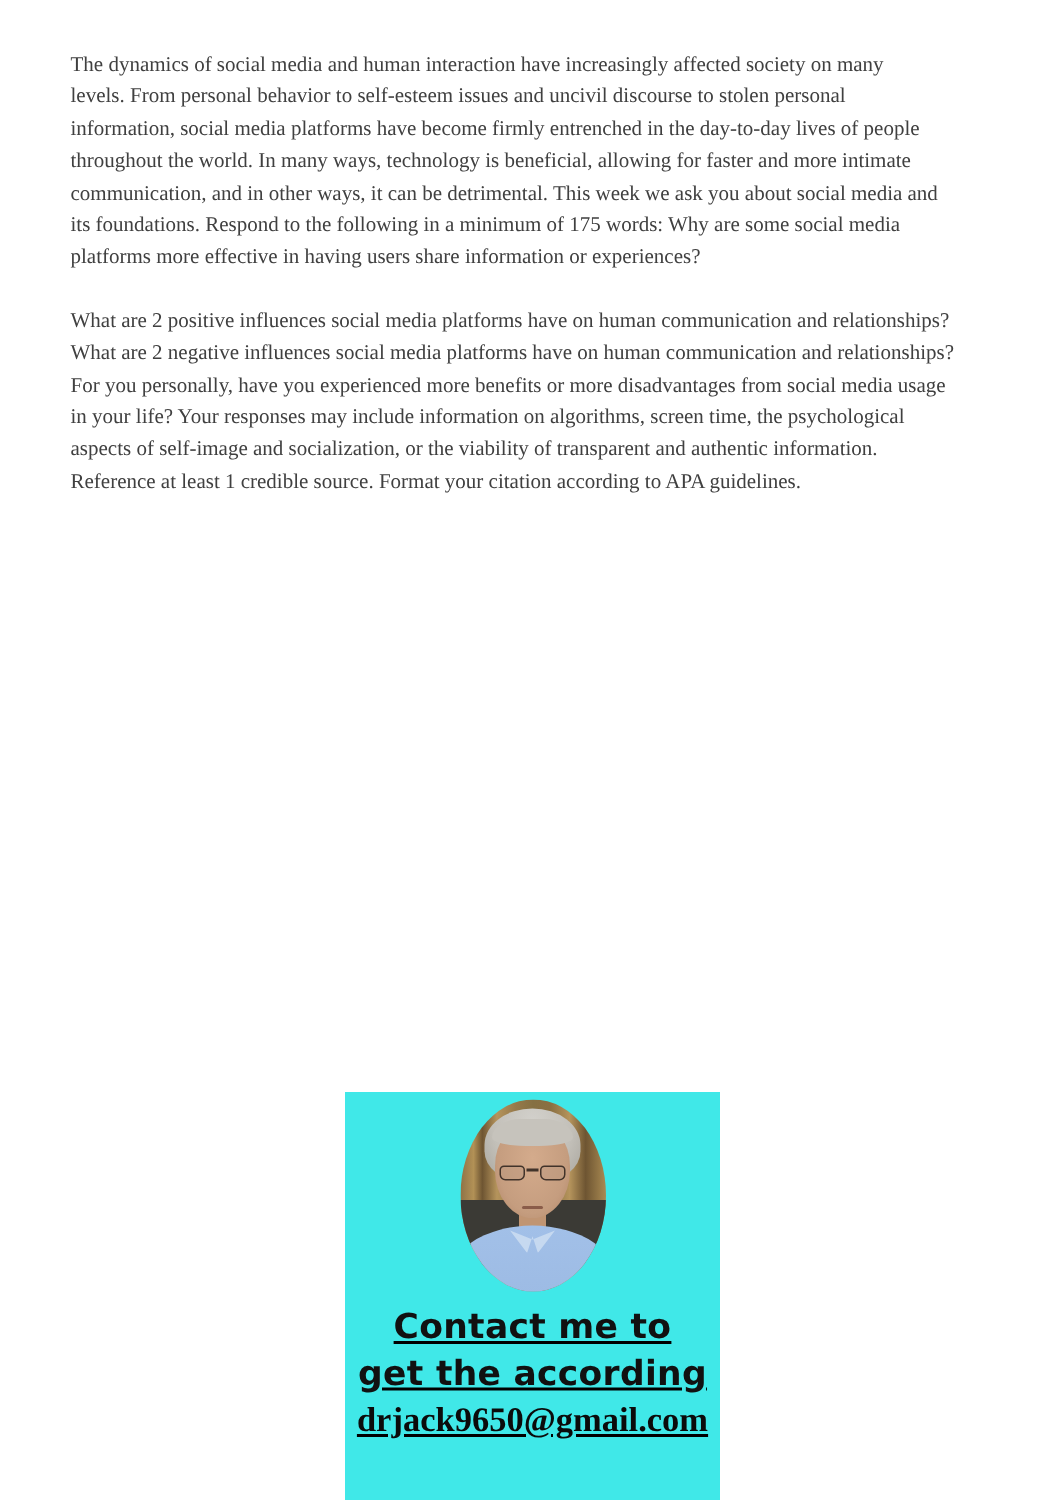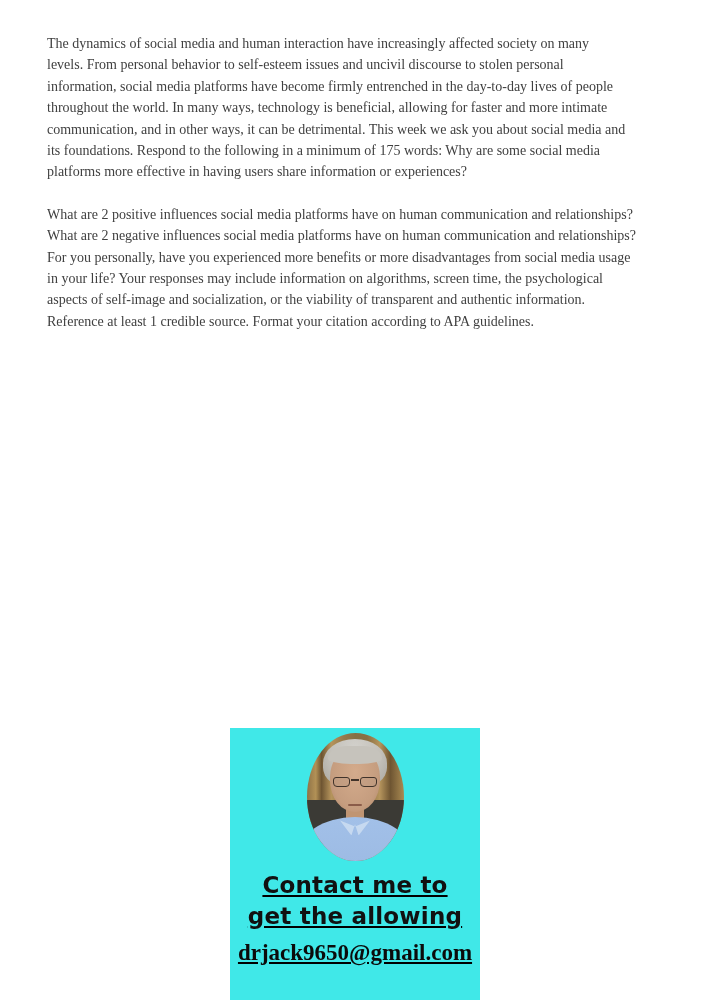--- a/index.html
+++ b/index.html
@@ -112,21 +112,21 @@
   .card-heading {
     margin-top: 9px;
     font-family: "DejaVu Sans", sans-serif;
     font-weight: 700;
     font-size: 23px;
     line-height: 31px;
     color: #111111;
     letter-spacing: 0.2px;
   }
   .card-email {
-    margin-top: 7px;
+    margin-top: 1px;
     font-family: "Liberation Serif", serif;
     font-weight: 700;
     font-size: 23px;
     line-height: 28px;
     color: #0b0b0b;
   }
 </style>
 </head>
 <body>
 
@@ -159,17 +159,17 @@
     <div class="p-mouth"></div>
     <div class="p-glasses">
       <div class="p-lens"></div>
       <div class="p-bridge"></div>
       <div class="p-lens"></div>
     </div>
   </div>
 
   <div class="card-heading">
     <div>Contact me to</div>
-    <div>get the allowing</div>
+    <div>get the according</div>
   </div>
 
   <div class="card-email">drjack9650@gmail.com</div>
 </div>
 
 </body></html>

